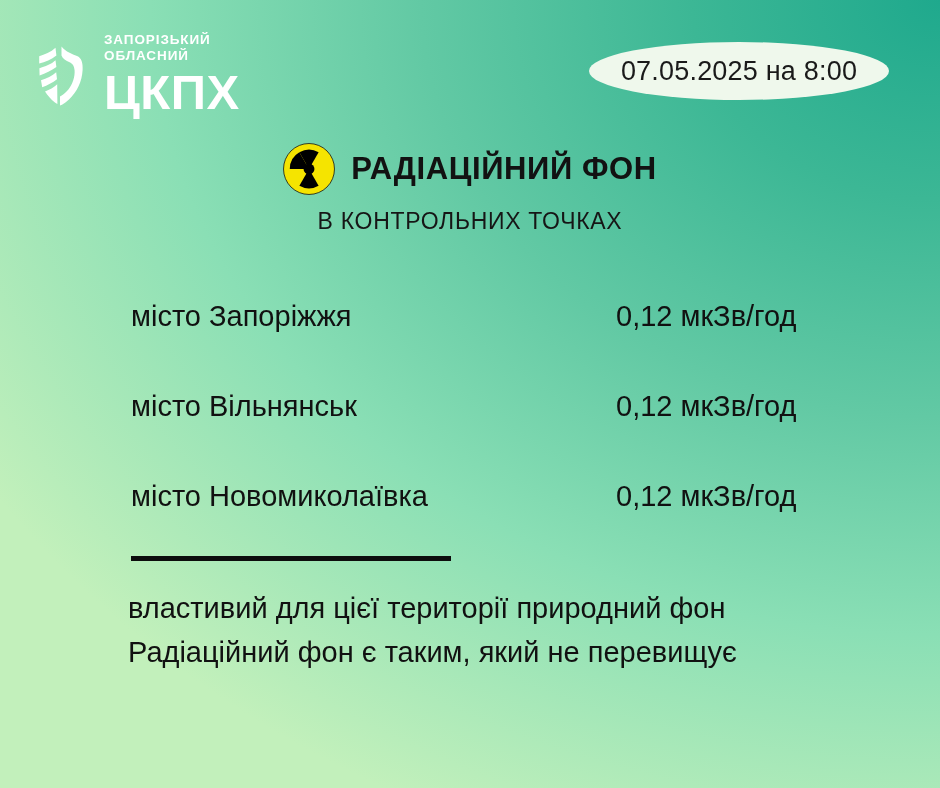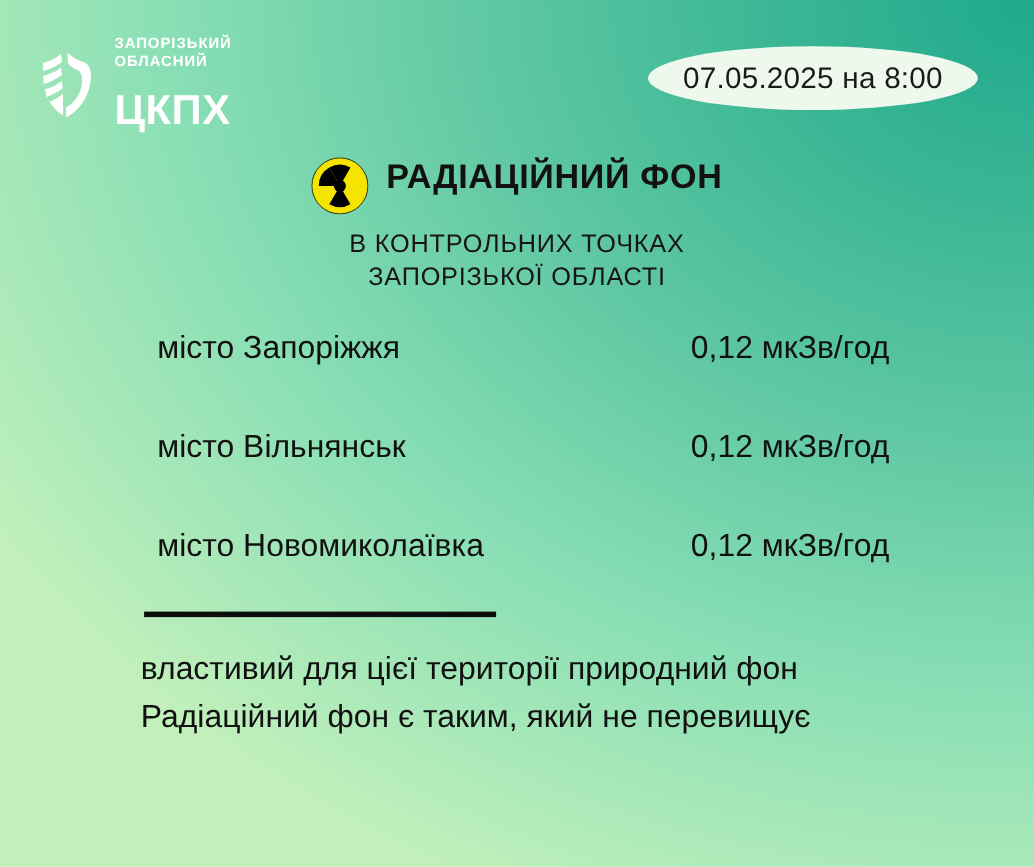--- a/index.html
+++ b/index.html
@@ -48,25 +48,25 @@
   .logo-line-small {
     color: #ffffff;
     font-size: 13.5px;
     font-weight: bold;
     letter-spacing: 0.9px;
     line-height: 1.22;
     white-space: nowrap;
   }
   #logo-acronym {
     color: #ffffff;
-    font-size: 38px;
+    font-size: 49px;
     font-weight: bold;
     letter-spacing: 0.5px;
     line-height: 1.02;
-    margin-top: 17px;
+    margin-top: 3px;
     white-space: nowrap;
   }
 
   
   #date-pill {
     position: absolute;
     right: 51px;
     top: 42px;
     width: 300px;
     height: 58px;
@@ -86,20 +86,21 @@
   
   #heading-block {
     position: absolute;
     left: 0;
     top: 143px;
     width: 940px;
     text-align: center;
   }
   #heading-main-row {
     display: flex;
+    align-items: center;
     justify-content: center;
     gap: 16px;
   }
   #radiation-icon {
     width: 52px;
     height: 52px;
     display: block;
     flex: 0 0 auto;
   }
   #heading-title {
@@ -114,21 +115,21 @@
     font-size: 23px;
     letter-spacing: 0.7px;
     line-height: 1.32;
     white-space: nowrap;
   }
   #heading-sub1 { margin-top: 11px; }
 
   
   #readings {
     position: absolute;
-    left: 143px;
+    left: 131px;
     top: 300px;
     width: 730px;
   }
   .reading-row {
     display: flex;
     align-items: baseline;
     height: 90px;
   }
   .reading-place {
     flex: 0 0 485px;
@@ -198,21 +199,20 @@
         <g fill="#000000">
           <path d="M50 50 L31.5 18 A37 37 0 0 1 68.5 18 Z"></path>
           <path d="M50 50 L68.5 18 A37 37 0 0 1 87 50 Z" transform="rotate(120 50 50)"></path>
           <path d="M50 50 L68.5 18 A37 37 0 0 1 87 50 Z" transform="rotate(240 50 50)"></path>
         </g>
         <circle cx="50" cy="50" r="10.5" fill="#000000"></circle>
       </svg>
       <span id="heading-title">РАДІАЦІЙНИЙ ФОН</span>
     </div>
     <div class="heading-sub" id="heading-sub1">В КОНТРОЛЬНИХ ТОЧКАХ</div>
-    <div class="heading-sub">ЗАПОРІЗЬКОЇ ОБЛАСТІ</div>
   </div>
 
   <div id="readings">
     <div class="reading-row">
       <span class="reading-place">місто Запоріжжя</span>
       <span class="reading-value">0,12 мкЗв/год</span>
     </div>
     <div class="reading-row">
       <span class="reading-place">місто Вільнянськ</span>
       <span class="reading-value">0,12 мкЗв/год</span>

